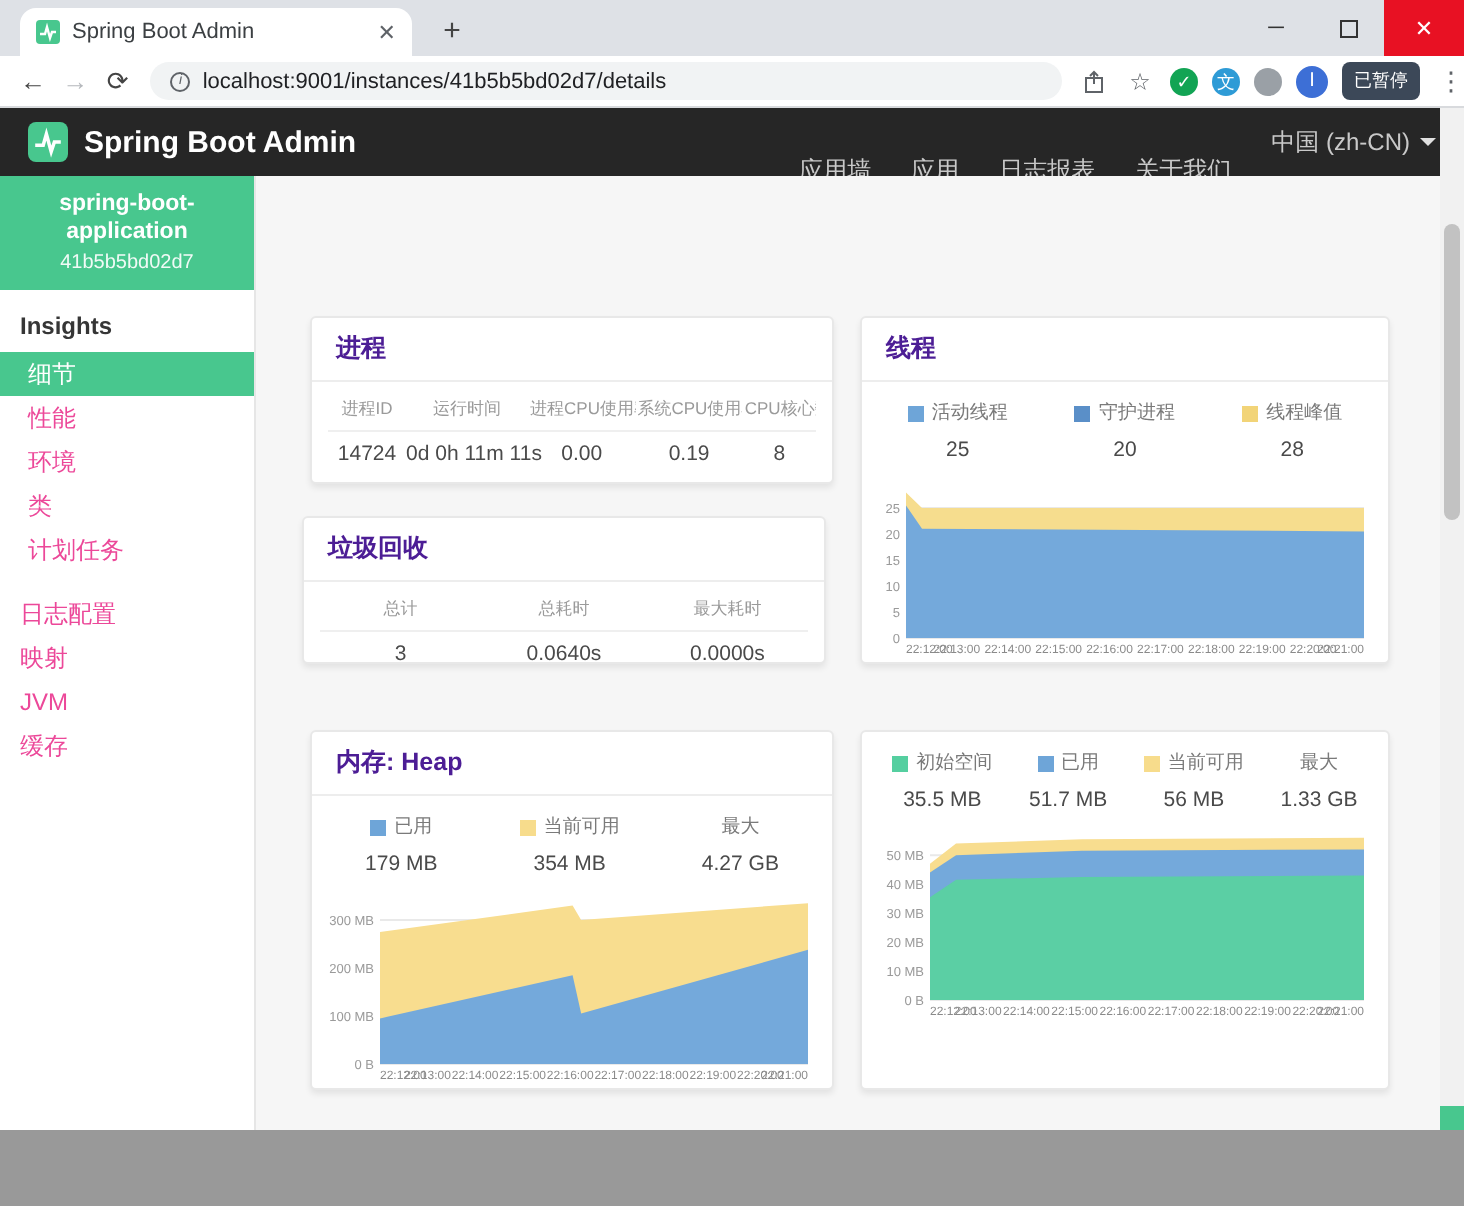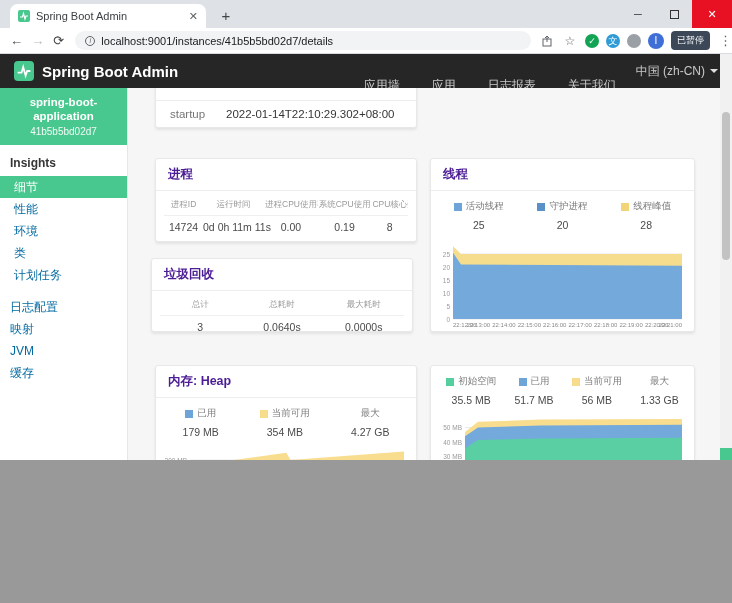--- a/index.html
+++ b/index.html
@@ -1,17 +1,17 @@
 <!DOCTYPE html>
 <html><head>
 <meta charset="utf-8">
 <style>
   * { margin:0; padding:0; box-sizing:border-box; }
   body { font-family:"Liberation Sans", sans-serif; background:#999; }
-  .screen { position:relative; width:732px; height:460px; background:#fff; overflow:hidden; margin:0 auto; }
+  .screen { position:relative; width:732px; height:565px; background:#fff; overflow:hidden; margin:0 auto; }
 
   
   .tabstrip { position:absolute; left:0; top:0; width:732px; height:28px; background:#dee1e6; }
   .tab { position:absolute; left:10px; top:4px; width:196px; height:24px; background:#fff; border-radius:8px 8px 0 0; display:flex; align-items:center; gap:6px; padding:0 8px; }
   .tab-title { flex:1; font-size:11px; color:#3c4043; white-space:nowrap; overflow:hidden; }
   .tab-close { font-size:11px; color:#5f6368; cursor:pointer; }
   .favicon { width:12px; height:12px; border-radius:2px; background:#48c78e; flex:0 0 auto; display:flex; align-items:center; justify-content:center; }
   .newtab { position:absolute; left:214px; top:4px; width:24px; height:24px; text-align:center; line-height:24px; font-size:15px; color:#444; }
   .wincontrols { position:absolute; right:0; top:0; height:28px; display:flex; }
   .winbtn { width:36px; height:28px; display:flex; align-items:center; justify-content:center; font-size:11px; color:#333; }
@@ -31,32 +31,32 @@
   .c-teal { background:#2e9bd6; }
   .c-gray { background:#9aa0a6; }
   .avatar { width:16px; height:16px; border-radius:50%; background:#3d6fd6; color:#fff; font-size:10px; line-height:16px; text-align:center; }
   .paused { background:#3c4858; color:#fff; font-size:9px; padding:3px 6px; border-radius:4px; white-space:nowrap; }
   .kebab { font-size:13px; color:#5f6368; margin-left:2px; }
 
   
   .appheader { position:absolute; left:0; top:54px; width:732px; height:34px; background:#262626; display:flex; align-items:center; padding:0 14px; }
   .logo { width:20px; height:20px; border-radius:4px; background:#48c78e; display:flex; align-items:center; justify-content:center; }
   .brand { color:#fff; font-size:15px; font-weight:bold; margin-left:8px; flex:1; white-space:nowrap; }
-  .hnav { display:flex; align-items:center; gap:32px;margin-top:28px; }
+  .hnav { display:flex; align-items:center; gap:20px;margin-top:28px; }
   .hnav .nav-item { color:#c9c9c9; font-size:12px; text-decoration:none; white-space:nowrap; cursor:pointer; }
   .locale { color:#c9c9c9; font-size:12px; display:flex; align-items:center; gap:5px; cursor:pointer; white-space:nowrap; }
   .caret { width:0; height:0; border-left:4px solid transparent; border-right:4px solid transparent; border-top:4px solid #e0e0e0; }
 
   
   .sidebar { position:absolute; left:0; top:88px; width:128px; height:515px; background:#fff; border-right:1px solid #e6e6e6; }
   .instblock { height:57px; background:#48c78e; color:#fff; text-align:center; padding-top:7px; }
   .instname { font-size:11.5px; font-weight:bold; line-height:1.25; padding:0 10px; word-break:break-word; }
   .instid { font-size:10px; opacity:.92; margin-top:2px; }
   .side-group-label { font-size:12px; font-weight:bold; color:#363636; padding:11px 10px 6px 10px; }
-  .side-item { height:22px; line-height:22px; font-size:12px; color:#0369a1; padding-left:14px; cursor:pointer; white-space:nowrap; }
+  .side-item { height:22px; line-height:22px; font-size:12px; color:#ec4899; padding-left:14px; cursor:pointer; white-space:nowrap; }
   .side-item.top { padding-left:10px; }
   .side-item.active { background:#48c78e; color:#fff; }
   .side-gap { height:10px; }
 
   
   .main { position:absolute; left:128px; top:88px; width:594px; height:515px; background:#f6f6f6; overflow:hidden; }
   .card { position:absolute; background:#fff; border:1px solid #e8e8e8; border-radius:3px; box-shadow:0 2px 3px rgba(10,10,10,.08); overflow:hidden; }
   .card-h { font-size:12.5px; font-weight:bold; color:#4c1d95; padding:7px 12px; border-bottom:1px solid #ededed; white-space:nowrap; }
 
   .kvrow { position:absolute; left:0; bottom:0; width:100%; display:flex; padding:7px 14px; border-top:1px solid #ededed; }
@@ -169,26 +169,20 @@
     <div id="side-top">
         <div class="side-item top">日志配置</div>
         <div class="side-item top">映射</div>
         <div class="side-item top">JVM</div>
         <div class="side-item top">缓存</div>
       </div>
   </div>
 
   <div class="main">
 
-    <div class="card" style="left:27px; top:-28px; width:262px; height:68px;">
-      <div class="kvrow">
-        <span class="kvlabel">startup</span>
-        <span class="kvval">2022-01-14T22:10:29.302+08:00</span>
-      </div>
-    </div>
 
     <div class="card" style="left:27px; top:70px; width:262px; height:84px;">
       <div class="card-h">进程</div>
       <div class="stat-table" id="process-table">
           <div class="st-row">
             <div class="st-hcell" style="width: 16%;">进程ID</div>
             <div class="st-hcell" style="width: 25%;">运行时间</div>
             <div class="st-hcell" style="width: 22%;">进程CPU使用率</div>
             <div class="st-hcell" style="width: 22%;">系统CPU使用率</div>
             <div class="st-hcell" style="width: 15%;">CPU核心数</div>

